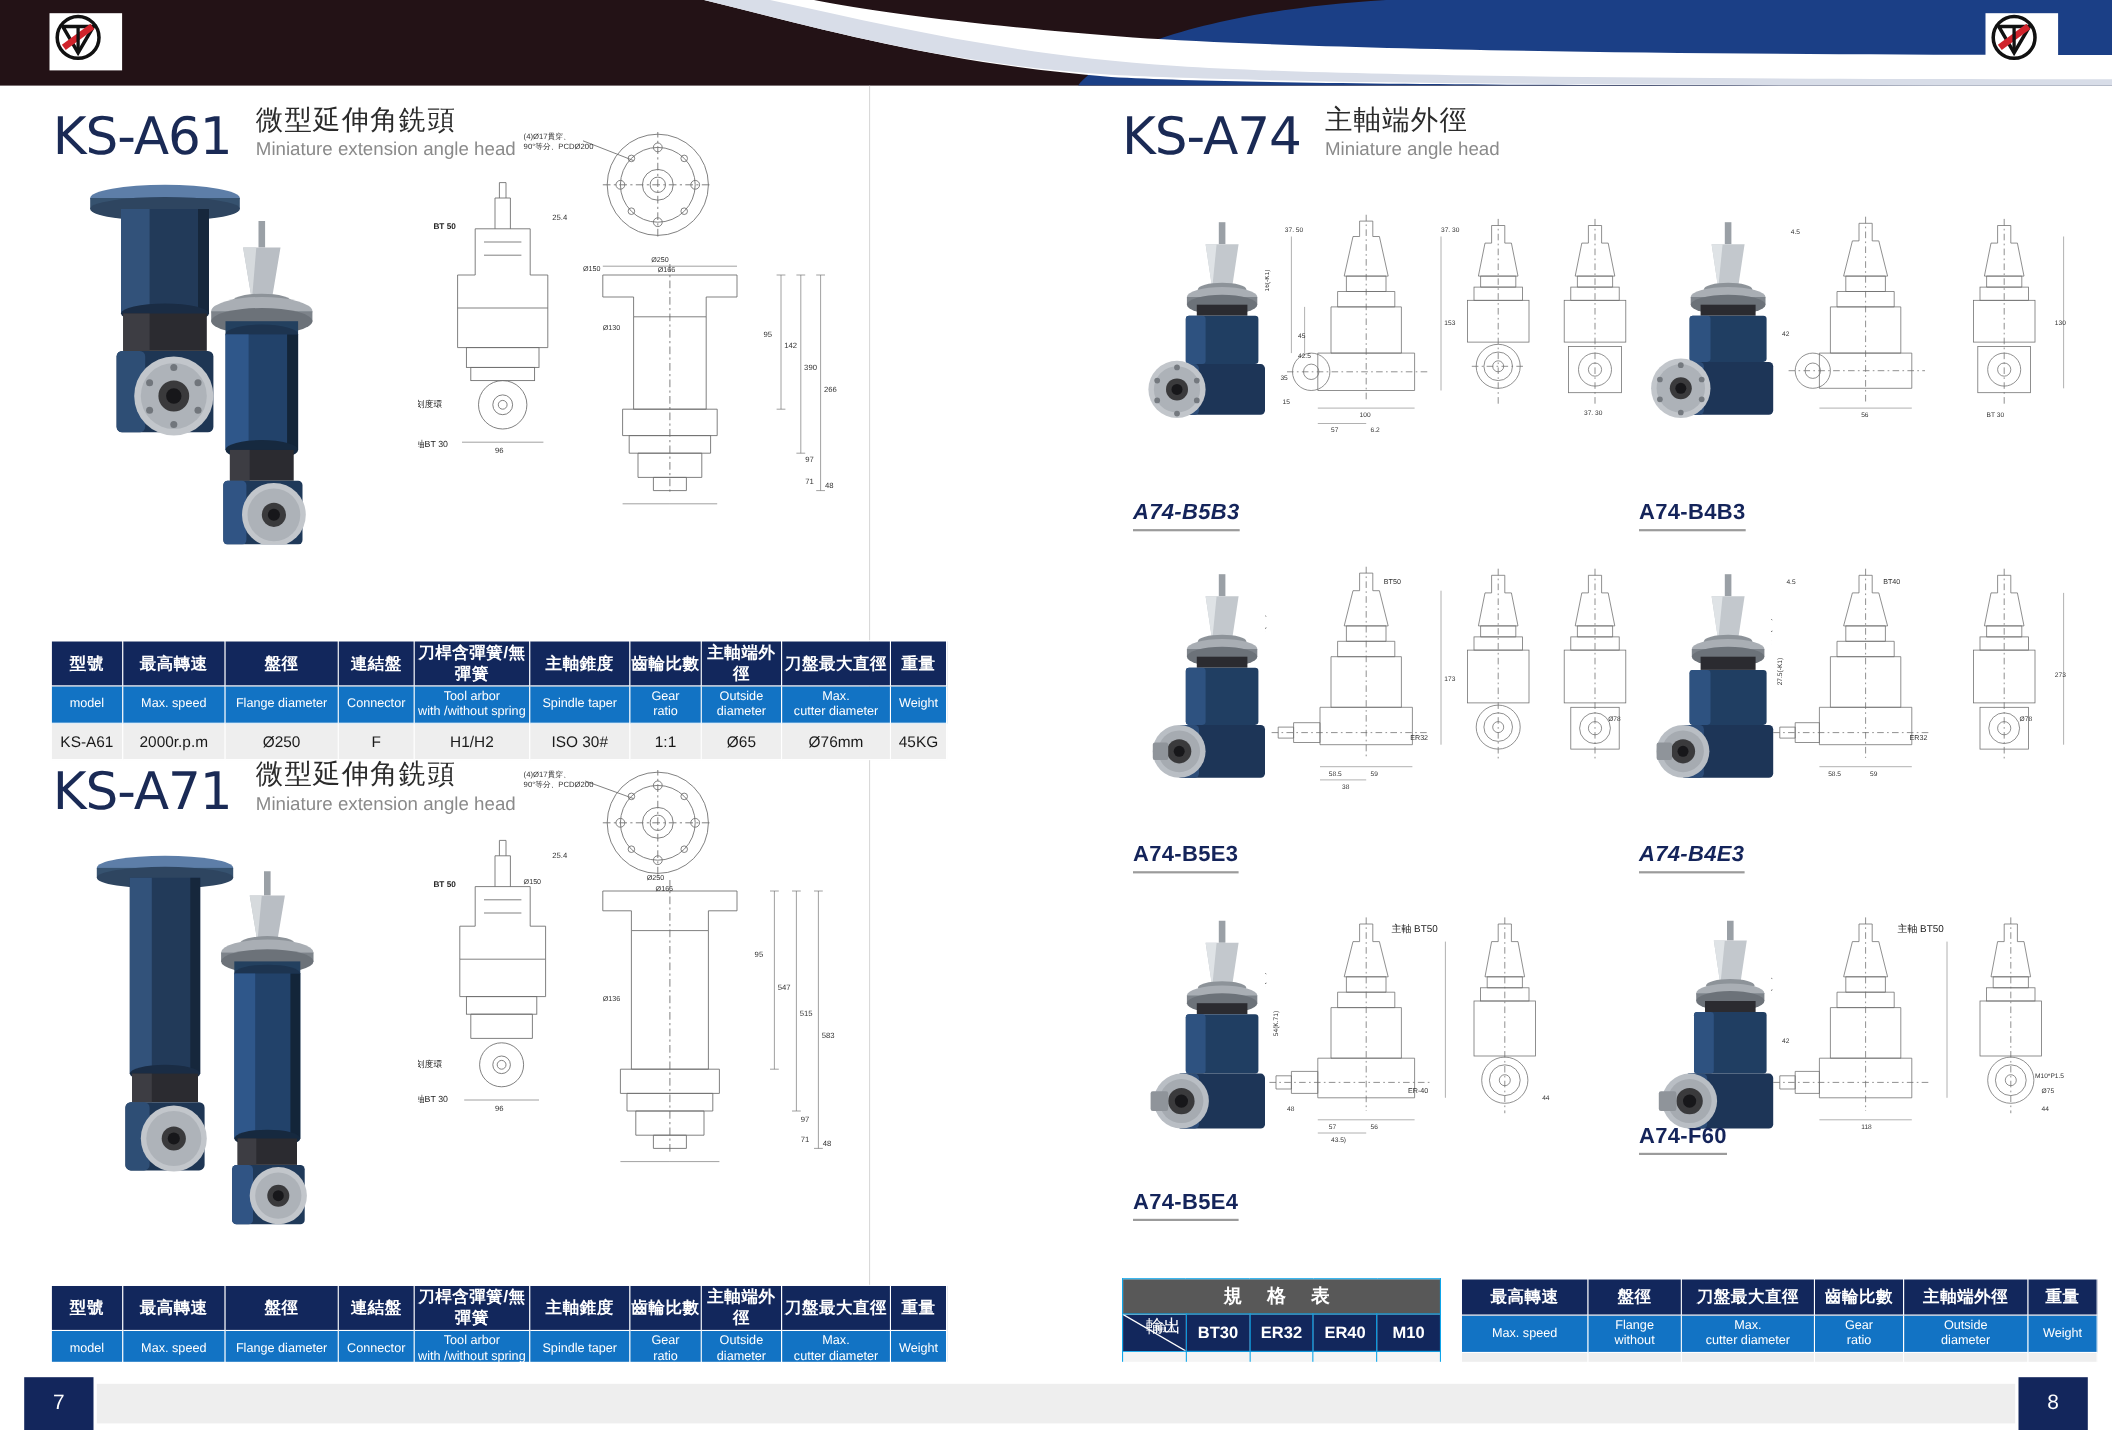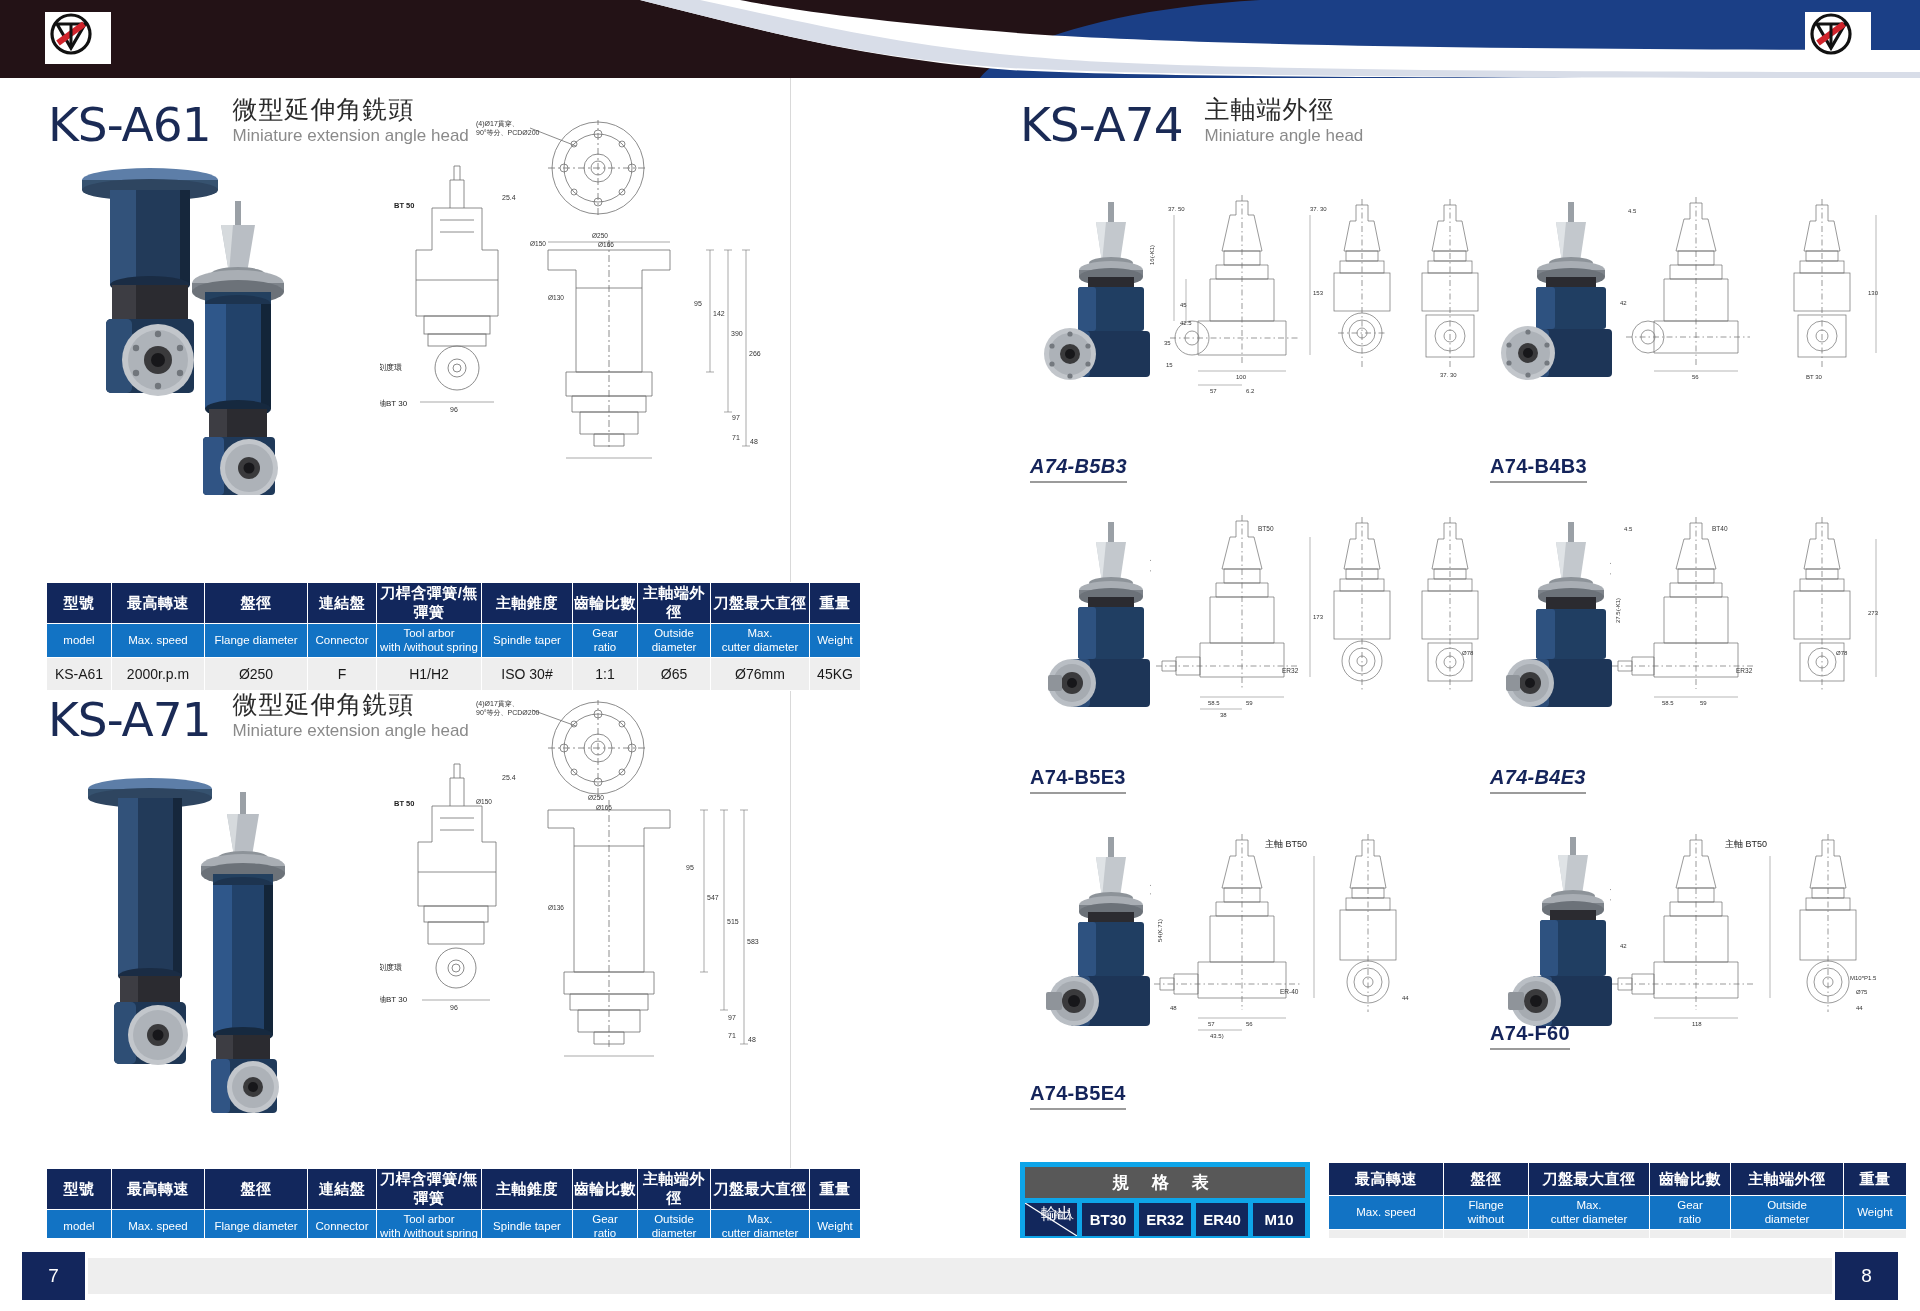--- a/index.html
+++ b/index.html
@@ -30,21 +30,21 @@
   table.spec{border-collapse:collapse;position:absolute;table-layout:fixed;}
   table.spec td{border:1px solid #ffffff;text-align:center;vertical-align:middle;}
   table.spec tr.r-cn td{background:#12275c;color:#ffffff;font-size:15px;font-weight:700;height:30px;letter-spacing:.5px;}
   table.spec tr.r-en td{background:#1273c4;color:#ffffff;font-size:11.5px;height:31px;line-height:1.15;font-weight:400;}
   table.spec tr.r-val td{background:#eeeeee;color:#1a1a1a;font-size:14px;height:30px;border:1px solid #ffffff;}
   
   .modelcap{position:absolute;font-size:20px;font-weight:700;color:#14245a;
             letter-spacing:.3px;padding-bottom:3px;border-bottom:2px solid #9b9b9b;}
   
   table.matrix{border-collapse:collapse;position:absolute;table-layout:fixed;}
-  table.matrix td{border:5px solid #0ea5e9;text-align:center;vertical-align:middle;font-size:15px;}
+  table.matrix td{border:1px solid #0ea5e9;text-align:center;vertical-align:middle;font-size:15px;}
   table.matrix .mhead{background:#585858;color:#fff;font-weight:700;font-size:17px;letter-spacing:9px;height:29px;}
   table.matrix .mcol{background:#12275c;color:#fff;font-weight:700;height:31px;}
   table.matrix .corner{background:#12275c;color:#fff;position:relative;height:31px;}
   table.matrix .mval{background:#f4f4f4;color:#111;height:30px;}
   table.matrix .mempty{background:#f4f4f4;}
   .corner-in{position:absolute;left:4px;bottom:14px;font-size:10px;margin-left:25px;}
   .corner-out{position:absolute;right:4px;top:1px;font-size:16px;}
   .slash{position:absolute;left:0;top:0;width:100%;height:100%;}
   
   .footer{position:absolute;left:0;top:1238px;width:1920px;height:73px;background:#ffffff;}

